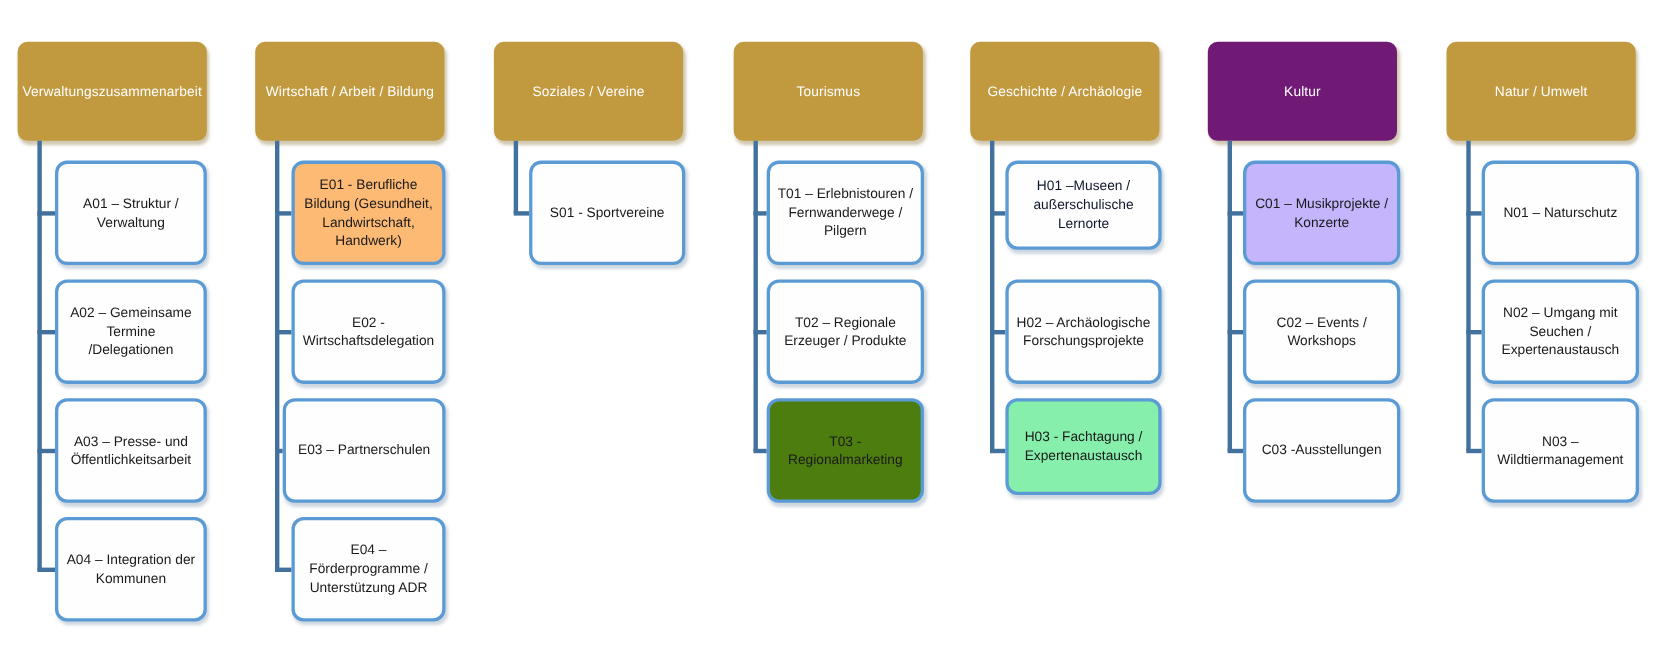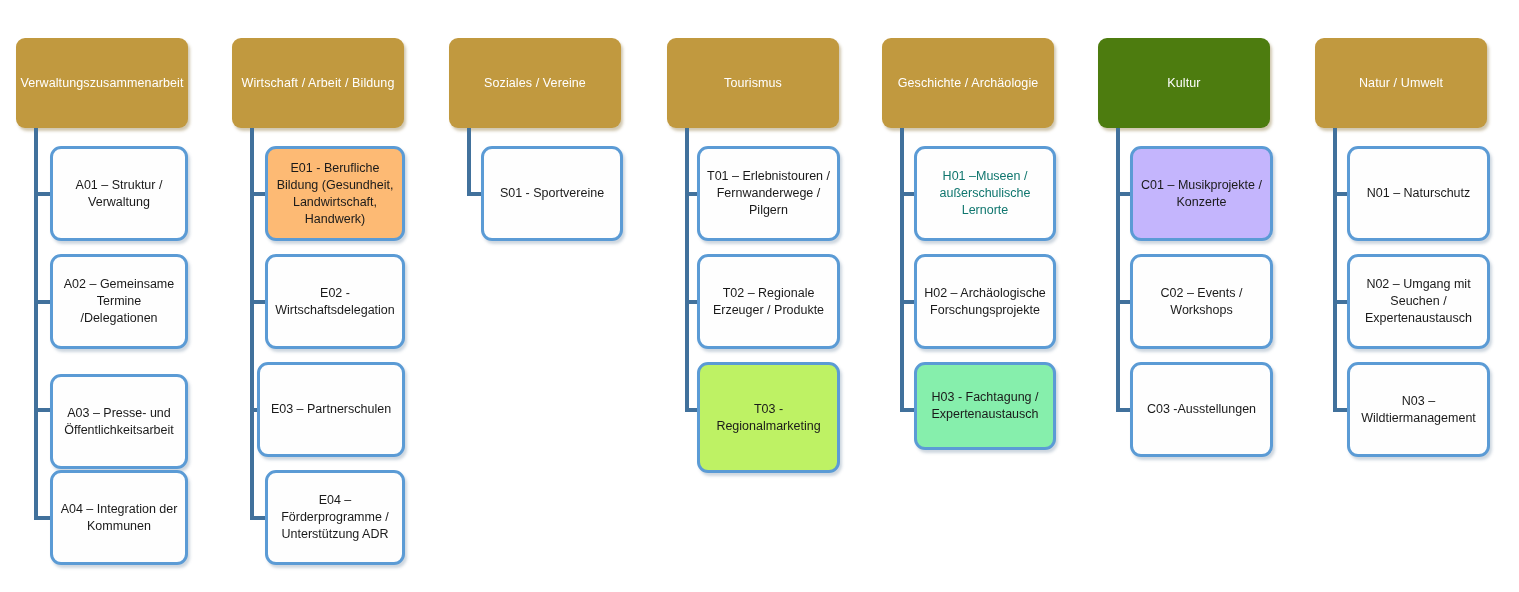--- a/index.html
+++ b/index.html
@@ -67,21 +67,21 @@
       <div class="trunk" style="left: 18px; top: 128px; height: 389.5px; background: rgb(65, 113, 156);"></div>
       <div class="stub" style="left: 18px; top: 191.5px; width: 16px; background: rgb(65, 113, 156);"></div>
       <div class="node" style="left: 34px; top: 146px; width: 138px; height: 95px; background: rgb(254, 254, 254); border-color: rgb(91, 155, 213); color: rgb(26, 26, 26); justify-content: center;">
         <span>A01 – Struktur / Verwaltung</span>
       </div>
       <div class="stub" style="left: 18px; top: 299.5px; width: 16px; background: rgb(65, 113, 156);"></div>
       <div class="node" style="left: 34px; top: 254px; width: 138px; height: 95px; background: rgb(254, 254, 254); border-color: rgb(91, 155, 213); color: rgb(26, 26, 26);">
         <span>A02 – Gemeinsame Termine /Delegationen</span>
       </div>
       <div class="stub" style="left: 18px; top: 407.5px; width: 16px; background: rgb(65, 113, 156);"></div>
-      <div class="node" style="left: 34px; top: 362px; width: 138px; height: 95px; background: rgb(254, 254, 254); border-color: rgb(91, 155, 213); color: rgb(26, 26, 26); margin-top: 12px;">
+      <div class="node" style="left: 34px; top: 362px; width: 138px; height: 95px; background: rgb(254, 254, 254); border-color: rgb(91, 155, 213); color: rgb(26, 26, 26);">
         <span>A03 – Presse- und Öffentlichkeitsarbeit</span>
       </div>
       <div class="stub" style="left: 18px; top: 515.5px; width: 16px; background: rgb(65, 113, 156);"></div>
       <div class="node" style="left: 34px; top: 470px; width: 138px; height: 95px; background: rgb(254, 254, 254); border-color: rgb(91, 155, 213); color: rgb(26, 26, 26);">
         <span>A04 –  Integration der Kommunen</span>
       </div>
     </div>
     <div class="col" style="left: 232px; width: 172px;">
       <div class="hdr" style="left: 0px; top: 38px; width: 172px; height: 90px; background: rgb(193, 153, 63); color: rgb(255, 255, 255);">
         <span class="lbl">Wirtschaft / Arbeit / Bildung</span>
@@ -121,44 +121,44 @@
       <div class="trunk" style="left: 18px; top: 128px; height: 281.5px; background: rgb(65, 113, 156);"></div>
       <div class="stub" style="left: 18px; top: 191.5px; width: 12px; background: rgb(65, 113, 156);"></div>
       <div class="node" style="left: 30px; top: 146px; width: 143px; height: 95px; background: rgb(254, 254, 254); border-color: rgb(91, 155, 213); color: rgb(26, 26, 26); justify-content: flex-end;">
         <span>T01 – Erlebnistouren / Fernwanderwege / Pilgern</span>
       </div>
       <div class="stub" style="left: 18px; top: 299.5px; width: 12px; background: rgb(65, 113, 156);"></div>
       <div class="node" style="left: 30px; top: 254px; width: 143px; height: 95px; background: rgb(254, 254, 254); border-color: rgb(91, 155, 213); color: rgb(26, 26, 26);">
         <span>T02 – Regionale Erzeuger / Produkte</span>
       </div>
       <div class="stub" style="left: 18px; top: 407.5px; width: 12px; background: rgb(65, 113, 156);"></div>
-      <div class="node" style="left: 30px; top: 362px; width: 143px; height: 111px; background: #bef264; border-color: rgb(91, 155, 213); color: rgb(26, 26, 26);">
+      <div class="node" style="left: 30px; top: 362px; width: 143px; height: 95px; background: #4d7c0f; border-color: rgb(91, 155, 213); color: rgb(26, 26, 26);">
         <span>T03 - Regionalmarketing</span>
       </div>
     </div>
     <div class="col" style="left: 882px; width: 172px;">
       <div class="hdr" style="left: 0px; top: 38px; width: 172px; height: 90px; background: rgb(193, 153, 63); color: rgb(255, 255, 255);">
         <span class="lbl">Geschichte / Archäologie</span>
       </div>
       <div class="trunk" style="left: 18px; top: 128px; height: 281.5px; background: rgb(65, 113, 156);"></div>
       <div class="stub" style="left: 18px; top: 191.5px; width: 14px; background: rgb(65, 113, 156);"></div>
-      <div class="node" style="left: 32px; top: 146px; width: 142px; height: 95px; background: rgb(254, 254, 254); border-color: rgb(91, 155, 213); color: #0f766e;">
+      <div class="node" style="left: 32px; top: 146px; width: 142px; height: 81px; background: rgb(254, 254, 254); border-color: rgb(91, 155, 213); color: #0f172a;">
         <span>H01 –Museen / außerschulische Lernorte</span>
       </div>
       <div class="stub" style="left: 18px; top: 299.5px; width: 14px; background: rgb(65, 113, 156);"></div>
       <div class="node" style="left: 32px; top: 254px; width: 142px; height: 95px; background: rgb(254, 254, 254); border-color: rgb(91, 155, 213); color: rgb(26, 26, 26);">
         <span>H02 – Archäologische Forschungsprojekte</span>
       </div>
       <div class="stub" style="left: 18px; top: 407.5px; width: 14px; background: rgb(65, 113, 156);"></div>
       <div class="node" style="left: 32px; top: 362px; width: 142px; height: 88px; background: #86efac; border-color: rgb(91, 155, 213); color: rgb(26, 26, 26);">
         <span>H03 - Fachtagung / Expertenaustausch</span>
       </div>
     </div>
     <div class="col" style="left: 1098px; width: 172px;">
-      <div class="hdr" style="left: 0px; top: 38px; width: 172px; height: 90px; background: #4d7c0f; color: rgb(255, 255, 255);">
+      <div class="hdr" style="left: 0px; top: 38px; width: 172px; height: 90px; background: #701a75; color: rgb(255, 255, 255);">
         <span class="lbl">Kultur</span>
       </div>
       <div class="trunk" style="left: 18px; top: 128px; height: 281.5px; background: rgb(65, 113, 156);"></div>
       <div class="stub" style="left: 18px; top: 191.5px; width: 14px; background: rgb(65, 113, 156);"></div>
       <div class="node" style="left: 32px; top: 146px; width: 143px; height: 95px; background: #c4b5fd; border-color: rgb(91, 155, 213); color: rgb(26, 26, 26);">
         <span>C01 – Musikprojekte / Konzerte</span>
       </div>
       <div class="stub" style="left: 18px; top: 299.5px; width: 14px; background: rgb(65, 113, 156);"></div>
       <div class="node" style="left: 32px; top: 254px; width: 143px; height: 95px; background: rgb(254, 254, 254); border-color: rgb(91, 155, 213); color: rgb(26, 26, 26);">
         <span>C02 – Events / Workshops</span>

